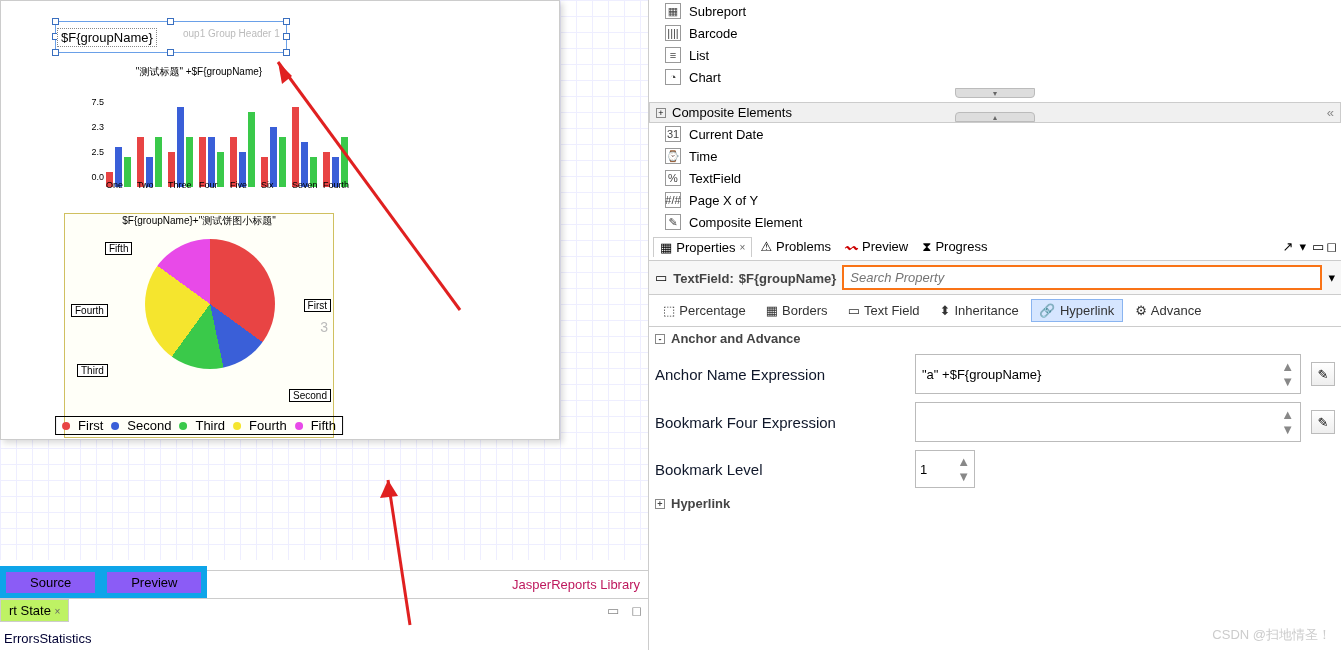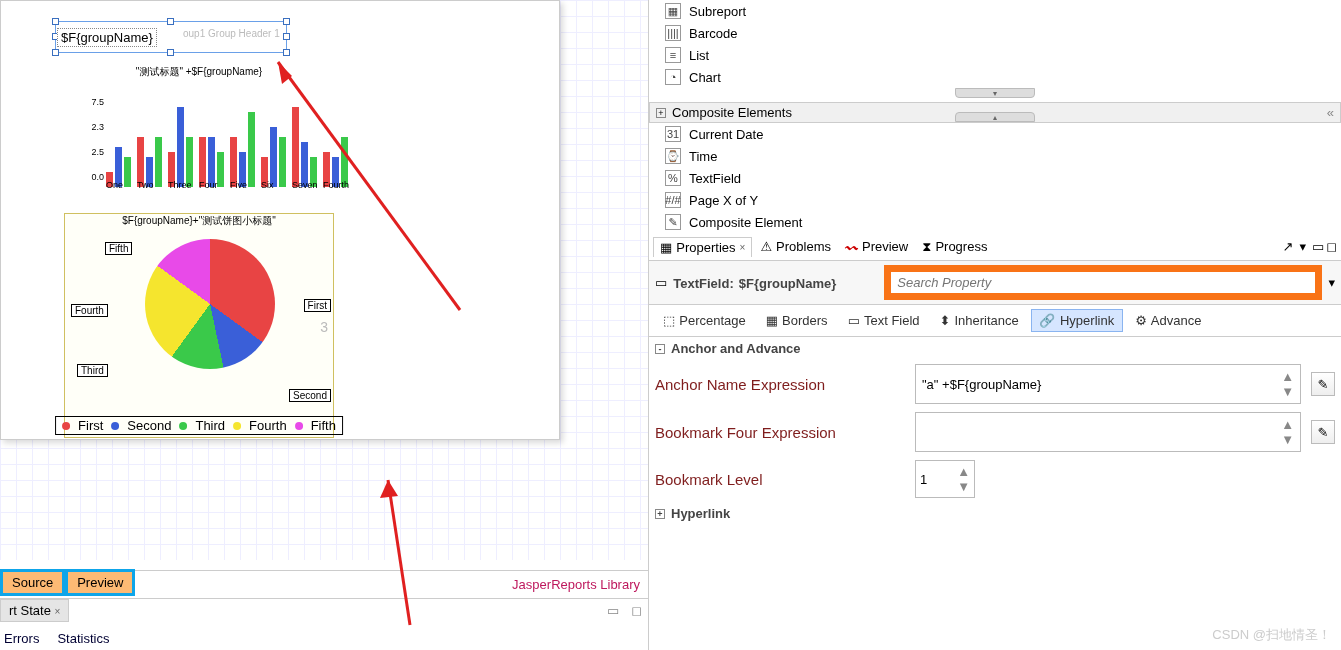--- a/index.html
+++ b/index.html
@@ -29,49 +29,49 @@
 
 .piebox { position: absolute; left: 63px; top: 212px; width: 270px; height: 225px; border: 1px solid #d0c060; background: #fffff8; }
 .pie { position: absolute; left: 80px; top: 25px; width: 130px; height: 130px; border-radius: 50%;
   background: conic-gradient(#e84444 0 126deg, #3a5fd8 126deg 168deg, #3ac94a 168deg 216deg, #f5e52e 216deg 306deg, #e84ae8 306deg 360deg); }
 .pie-label { position: absolute; font-size: 10px; border:1px solid #000; padding:0 3px; background:#fff; }
 .pie-legend { position:absolute; bottom:2px; left:50%; transform:translateX(-50%); display:flex; gap:8px; border:1px solid #000; padding:1px 6px; font-size:10px; align-items:center; }
 .dot { width:8px; height:8px; border-radius:50%; display:inline-block; }
 
 
 .bottom-tabs { position:absolute; left:0; bottom:56px; width:100%; height:24px; border-top:1px solid #ccc; display:flex; align-items:center; }
-.btab { padding:3px 9px; border:3px solid #0ea5e9; background:#fdba74; cursor:pointer; }
+.btab { padding:3px 24px; border:6px solid #0ea5e9; background:#8b5cf6; cursor:pointer; }
 .bottom-status { position:absolute; bottom:56px; right:8px; color:#be185d; }
 .state-tabs { position:absolute; left:0; bottom:28px; width:100%; height:24px; border-top:1px solid #ccc; display:flex; align-items:center; }
-.state-tab { padding:3px 8px; border:1px solid #ccc; background:#e5e5e5; }
-.state-links { position:absolute; left:4px; bottom:4px; display:flex; gap:18px; color:#003; cursor:pointer; }
+.state-tab { padding:3px 8px; border:1px solid #ccc; background:#bef264; }
+.state-links { position:absolute; left:4px; bottom:4px; display:flex; gap:0; color:#003; cursor:pointer; }
 
 
 .palette { overflow:hidden; }
 .pitem { display:flex; align-items:center; gap:8px; padding:3px 8px 3px 16px; cursor:pointer; }
 .picon { width:16px; height:16px; display:inline-flex; align-items:center; justify-content:center; font-size:11px; border:1px solid #999; color:#444; }
 .section-bar { background:#f0f0f0; border:1px solid #ccc; padding:2px 6px; display:flex; align-items:center; gap:6px; position:relative; }
 .collapse-handle { position:absolute; left:50%; transform:translateX(-50%); width:80px; height:10px; background:#ddd; border:1px solid #bbb; border-radius:0 0 4px 4px; display:flex; align-items:center; justify-content:center; font-size:8px; color:#666; }
 
 .views-bar { display:flex; gap:2px; padding:2px 4px; border-bottom:1px solid #ccc; align-items:center; }
 .vtab { padding:2px 6px; display:flex; align-items:center; gap:4px; cursor:pointer; }
 .vtab.active { background:#fff; border:1px solid #ccc; border-bottom:none; }
 .vclose { font-size:10px; color:#666; }
 .title-row { display:flex; align-items:center; gap:6px; padding:4px 6px; background:#f7f7f7; border-bottom:1px solid #ccc; }
 .title-row h3 { margin:0; font-size:18px; color:#444; font-weight:600; }
-.search-prop { flex:1; border:7px solid #f97316; color:#3a6fd8; font-style:italic; padding:3px 6px;margin-left:42px; }
+.search-prop { flex:1; border:2px solid #f97316; color:#3a6fd8; font-style:italic; padding:3px 6px; }
 
 .subtabs { display:flex; gap:4px; padding:4px 6px; border-bottom:1px solid #ccc; align-items:center; flex-wrap:nowrap; overflow:hidden; }
 .stab { padding:3px 8px; display:flex; gap:4px; align-items:center; color:#333; cursor:pointer; white-space:nowrap; }
 .stab.sel { background:#d6e6ff; border:1px solid #8ab4f0; }
 
 .group-head { padding:4px 6px; font-weight:600; color:#444; display:flex; align-items:center; gap:6px; }
 .gh-toggle { width:10px; height:10px; border:1px solid #888; font-size:9px; text-align:center; line-height:8px; }
 .prop-row { display:flex; align-items:center; padding:4px 6px; gap:10px; }
-.prop-label { width:250px; color:#7f1d1d; font-size:15px; }
+.prop-label { width:250px; color:#0f172a; font-size:15px; }
 .prop-input { flex:1; border:1px solid #bbb; padding:4px 6px; font-size:14px; background:#fff; display:flex; align-items:center; justify-content:space-between; }
 .spin { display:flex; flex-direction:column; font-size:7px; color:#888; margin-left:4px; }
 .btn-exp { width:24px; height:24px; border:1px solid #bbb; background:linear-gradient(#fff,#eee); display:flex; align-items:center; justify-content:center; cursor:pointer; }
 .num-input { width:60px; border:1px solid #bbb; padding:3px 4px; display:flex; justify-content:space-between; align-items:center; }
 
 .watermark { position:absolute; right:10px; bottom:6px; color:#ccc; font-size:13px; }
 
 svg.arrow { position:absolute; pointer-events:none; }
 </style>
 </head>

